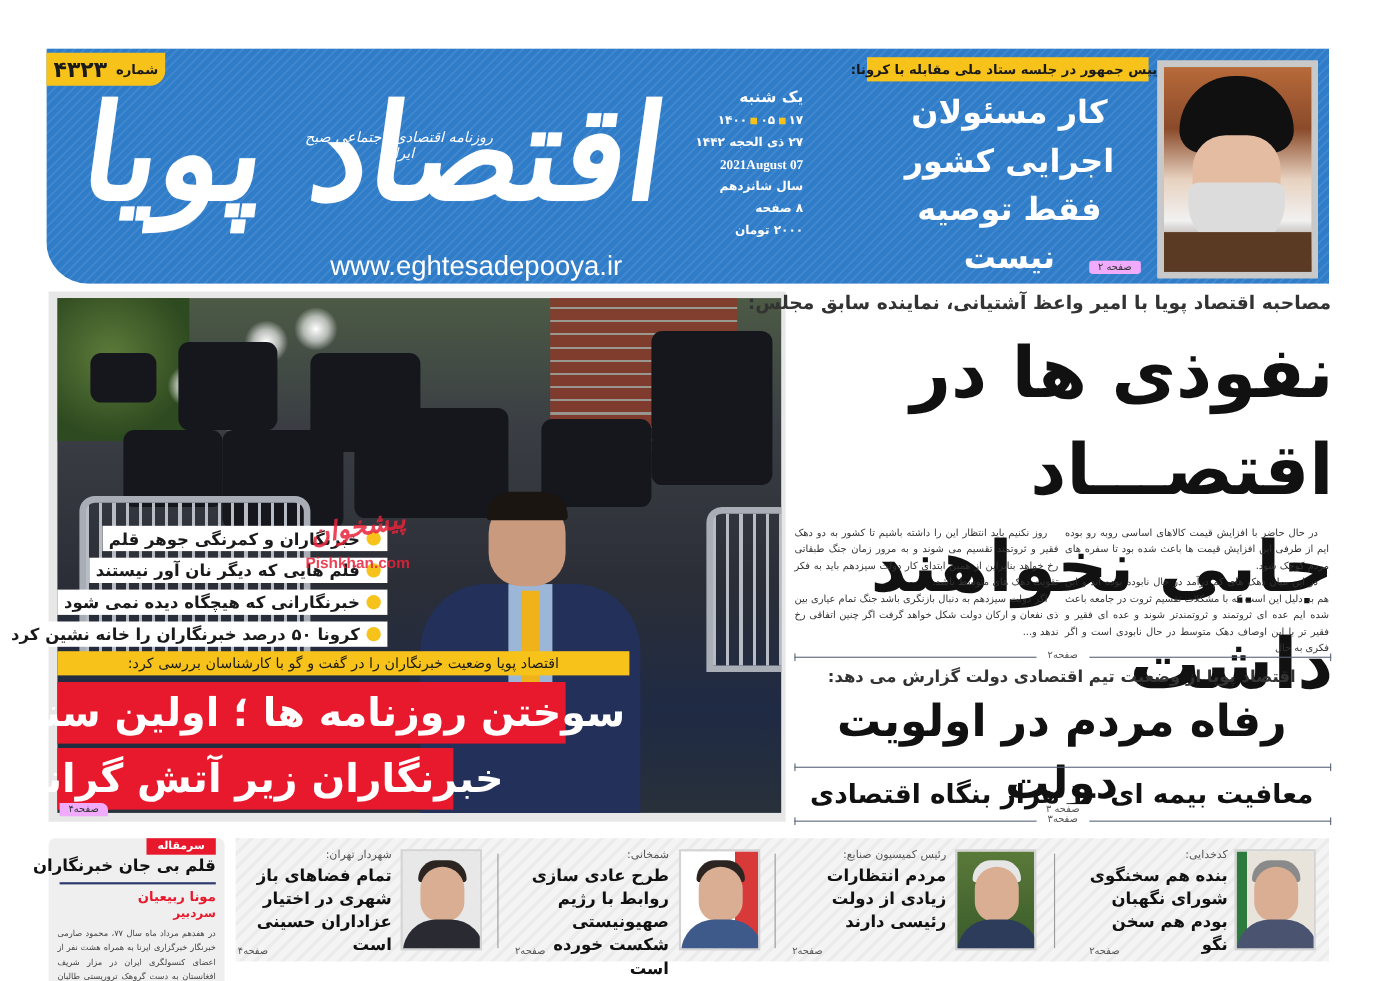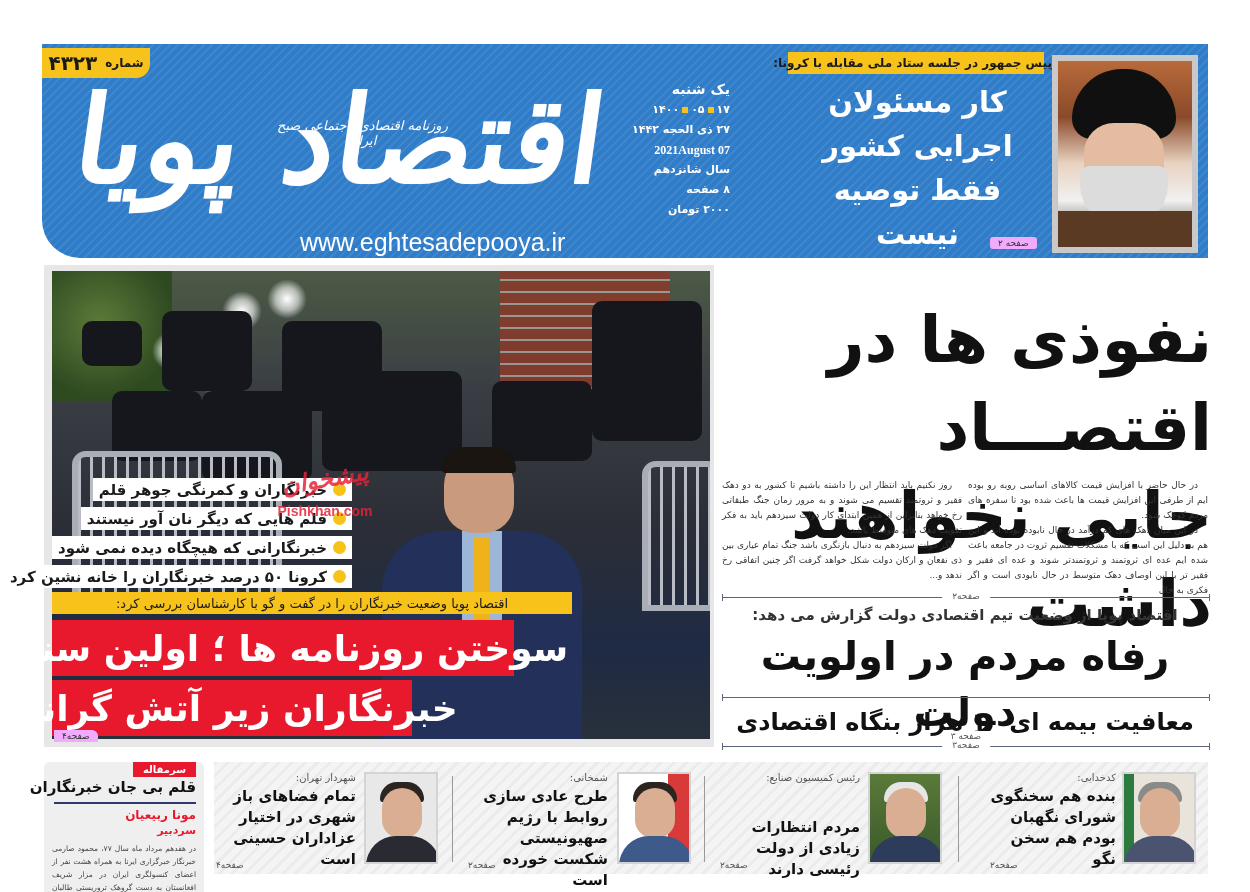--- a/index.html
+++ b/index.html
@@ -289,20 +289,21 @@
   <div class="watermark">
     <span class="fa">پیشخوان</span>
     <span class="en">Pishkhan.com</span>
   </div>
 
   <div class="photo-kicker">اقتصاد پویا وضعیت خبرنگاران را در گفت و گو با کارشناسان بررسی کرد:</div>
   <div class="photo-headline ph1">سوختن روزنامه ها ؛ اولین سنگر</div>
   <div class="photo-headline ph2">خبرنگاران زیر آتش گرانی</div>
   <div class="page-tag" style="left:54px; top:730px; border-radius:0 6px 0 0;">صفحه۴</div>
 
+  <div class="main-kicker">مصاحبه اقتصاد پویا با امیر واعظ آشتیانی، نماینده سابق مجلس:</div>
   <div class="main-headline">
     <div>نفوذی ها در اقتصـــاد</div>
     <div>جایی نخواهند داشت</div>
   </div>
   <div class="body-col col-right">
     <p>در حال حاضر با افزایش قیمت کالاهای اساسی روبه رو بوده ایم از طرفی این افزایش قیمت ها باعث شده بود تا سفره های مردم کوچک شود.</p>
     <p>در این میان دهک های کم درآمد در حال نابوده بوده اند و این هم به دلیل این است که با مشکلات تقسیم ثروت در جامعه باعث شده ایم عده ای ثروتمند و ثروتمندتر شوند و عده ای فقیر و فقیر تر با این اوصاف دهک متوسط در حال نابودی است و اگر فکری به حال</p>
   </div>
   <div class="body-col col-left">
     <p>روز نکنیم باید انتظار این را داشته باشیم تا کشور به دو دهک فقیر و ثروتمند تقسیم می شوند و به مرور زمان جنگ طبقاتی رخ خواهد بنابراین از همین ابتدای کار دولت سیزدهم باید به فکر تقویت دهک های متوسط باشد.</p>
@@ -348,21 +349,21 @@
   <div class="vsep" style="left:958px;"></div>
 
   <div class="brief-photo" style="left:868px;">
     <div class="bg" style="background:linear-gradient(180deg,#5a7a3a,#3a5a2a);"></div>
     <div class="hr" style="background:#e6e6e6;"></div>
       <div class="hd"></div>
       <div class="bd" style="background:#2e3c5c;"></div>
   </div>
   <div class="brief" style="left:720px; width:140px;">
     <span class="who">رئیس کمیسیون صنایع:</span>
-    <span class="hl" style="width:140px;margin-top:31px;">مردم انتظارات زیادی از دولت رئیسی دارند</span>
+    <span class="hl" style="width:140px;">مردم انتظارات زیادی از دولت رئیسی دارند</span>
     <span class="pg">صفحه۲</span>
   </div>
   <div class="vsep" style="left:704px;"></div>
 
   <div class="brief-photo" style="left:617px;">
     <div class="bg" style="background:linear-gradient(90deg,#ffffff 0 70%, #d83a3a 70% 100%);"></div>
     <div class="hr" style="background:#2b2420;"></div>
       <div class="hd"></div>
       <div class="bd" style="background:#3e5a8a;"></div>
   </div>

